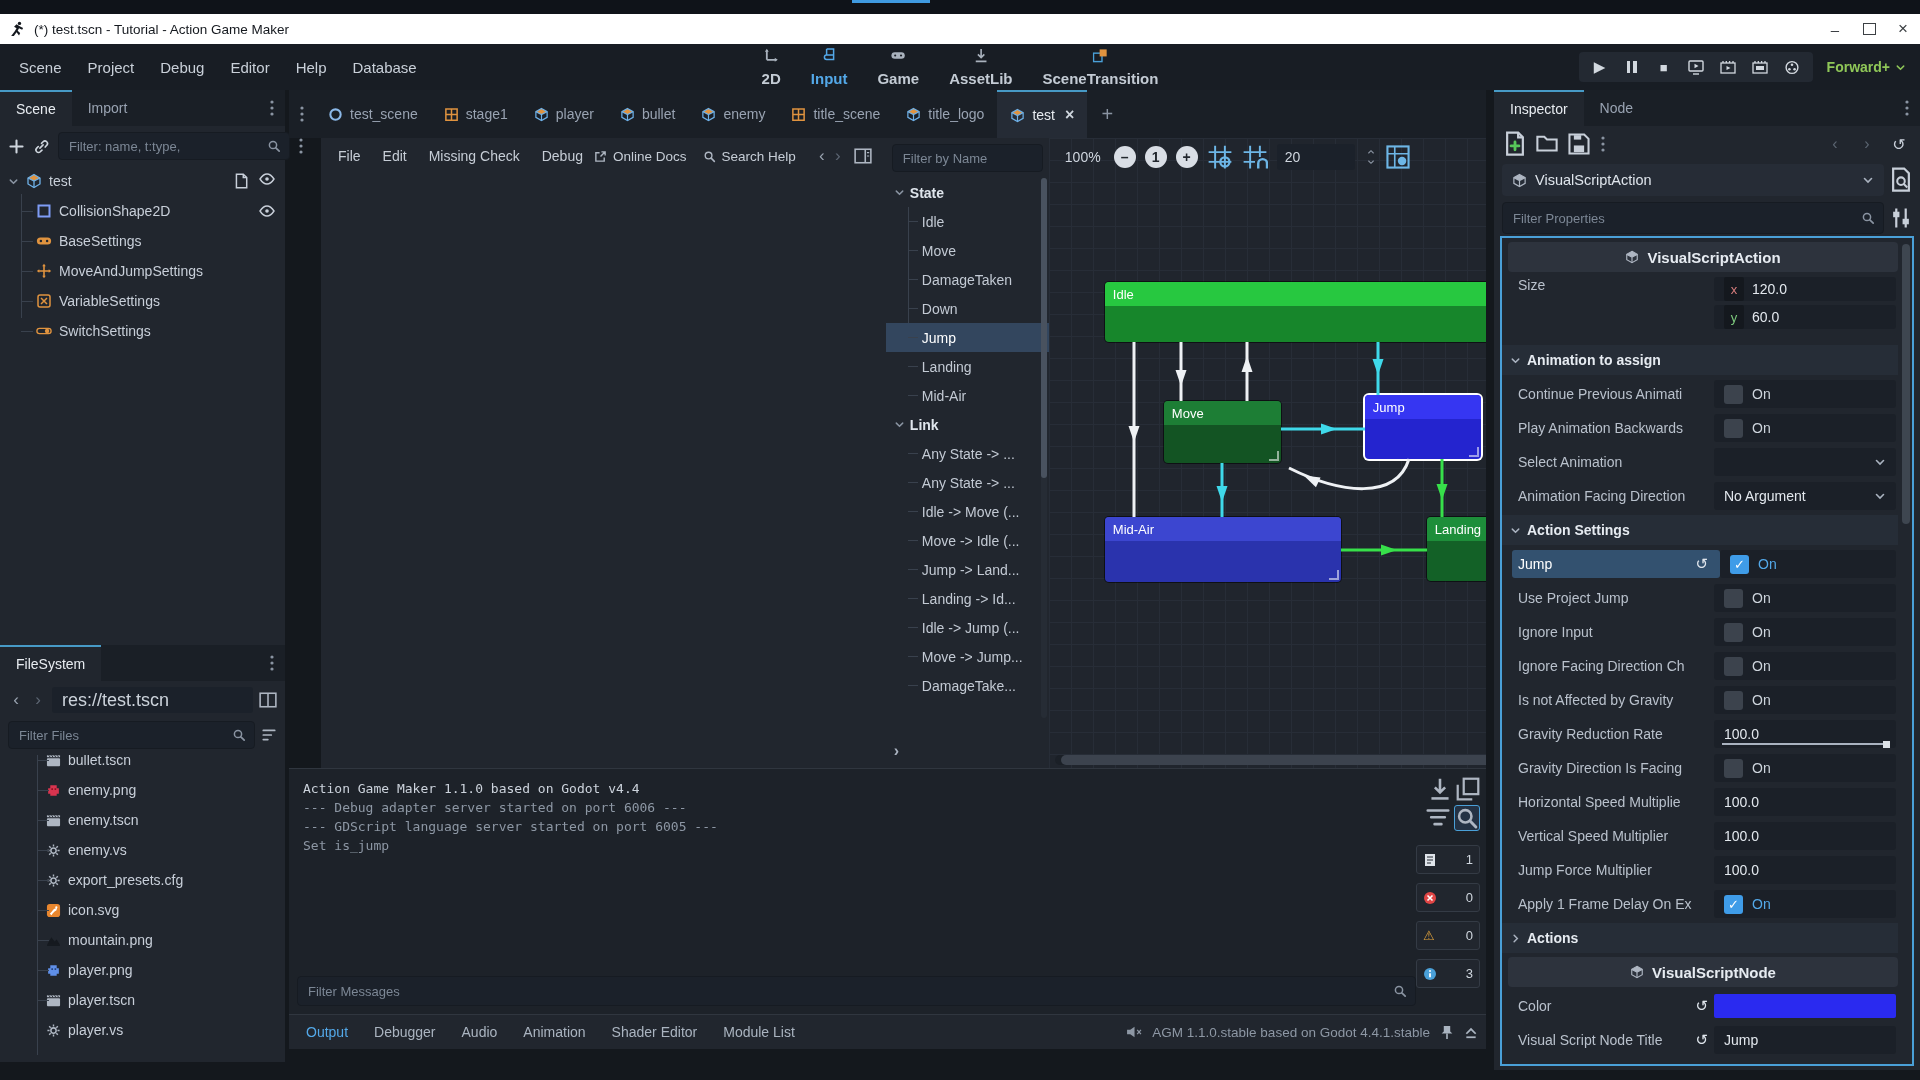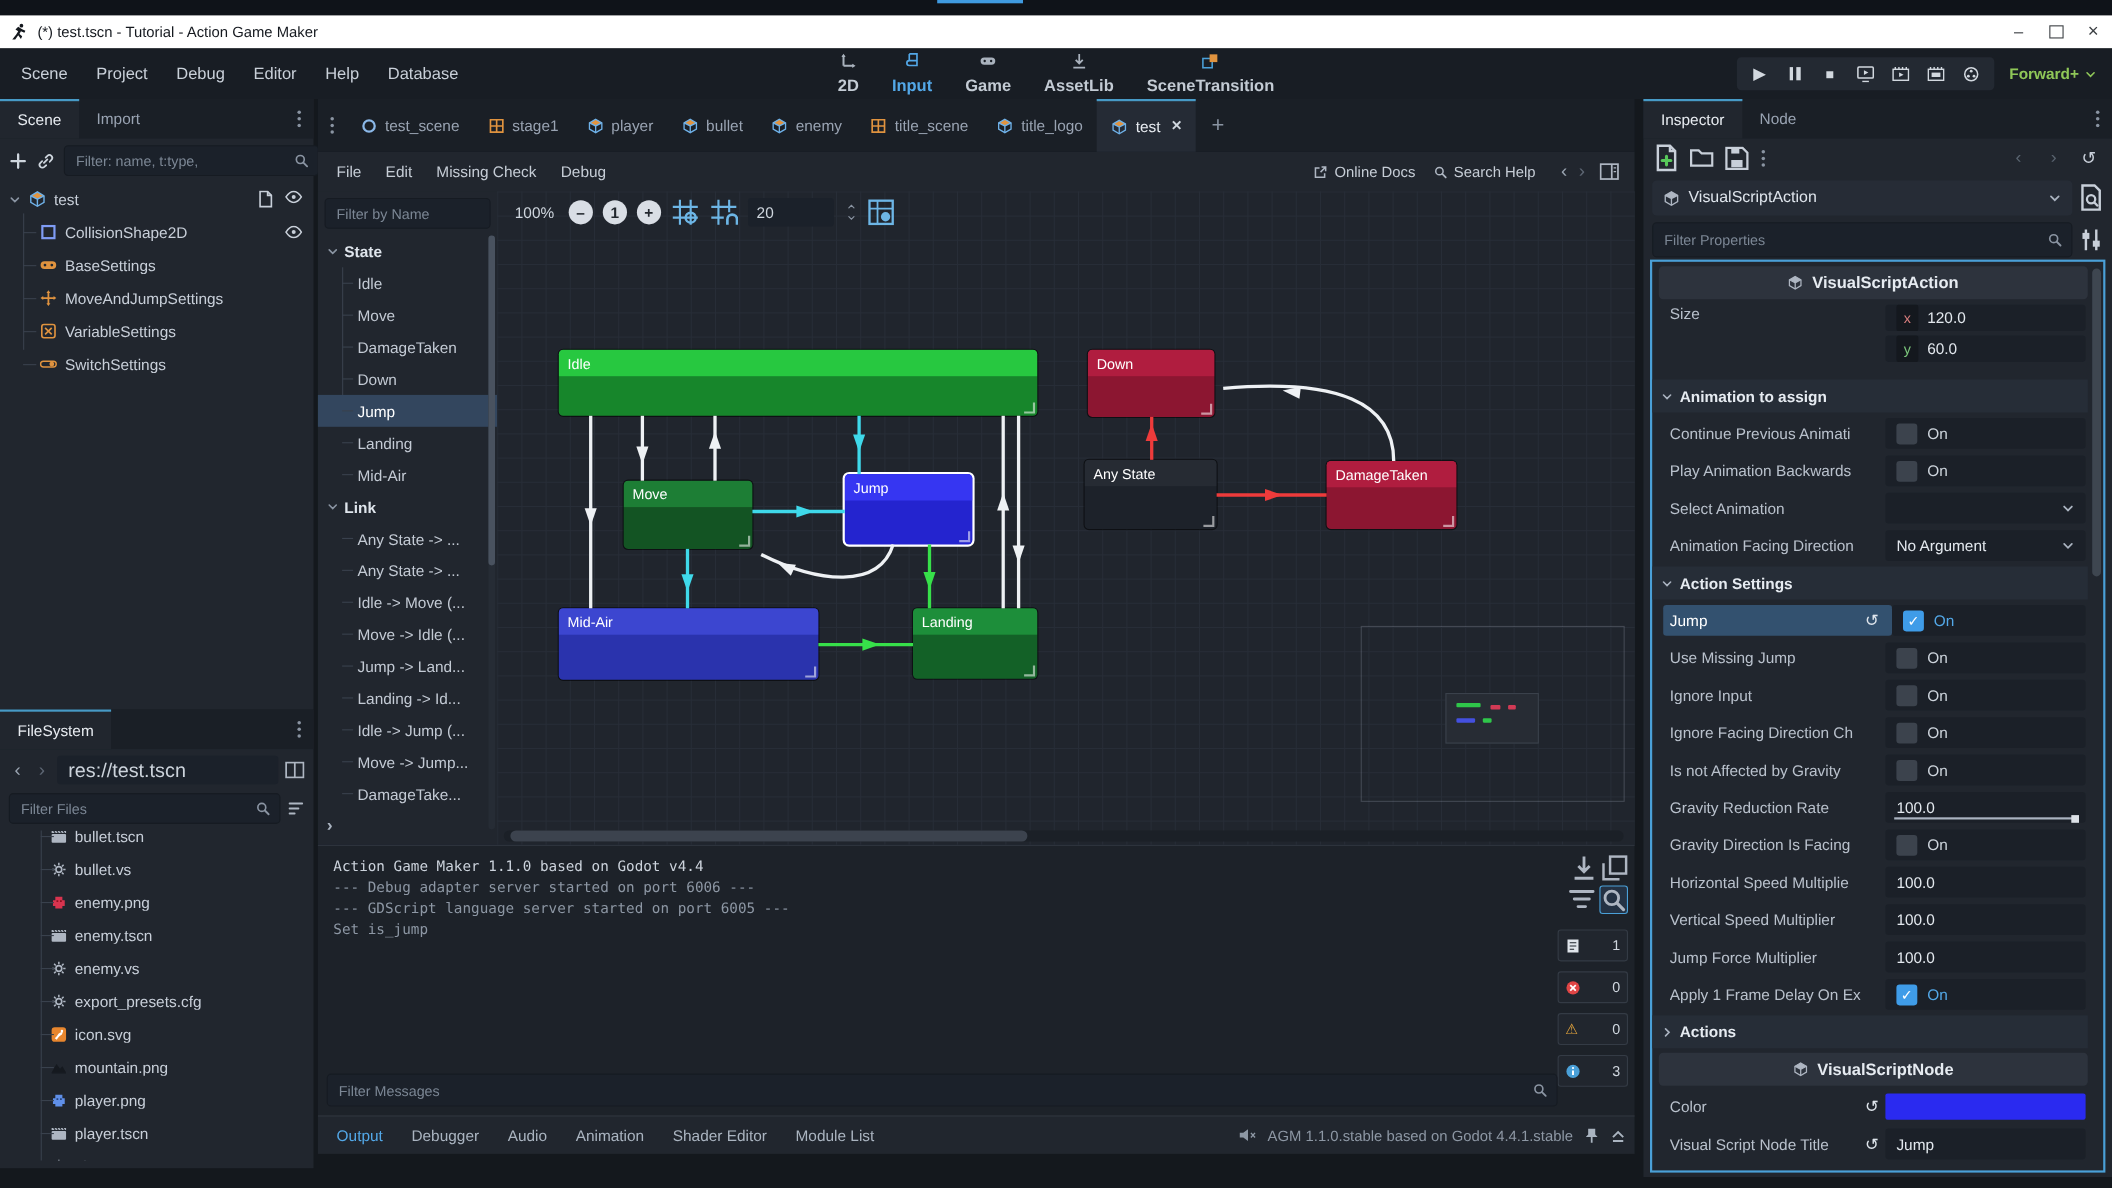--- a/index.html
+++ b/index.html
@@ -51,21 +51,21 @@
     font-size:18px;color:#ccd3db;}
   .navarr{color:#9aa4b1;font-size:17px;width:16px;text-align:center;}
   #fs-list{overflow:hidden;position:relative;height:300px;}
   
   #main{left:289px;top:90px;width:1197px;height:957px;}
   #scene-tabbar{height:48px;background:#1a1f26;display:flex;align-items:stretch;}
   .stab{display:flex;align-items:center;gap:7px;padding:0 13px;font-size:14px;color:#99a3b2;}
   .stab.active{background:#252b35;border-top:2px solid #479ac6;color:#e8ecf1;}
   .stab .close{color:#cfd6de;font-size:16px;margin-left:3px;font-weight:bold;}
   #newtab{width:40px;display:flex;align-items:center;justify-content:center;color:#8a94a2;font-size:20px;}
-  #script-frame{height:630px;background:#21262e;display:flex;flex-direction:column;}
+  #script-frame{height:630px;background:#21262e;display:flex;flex-direction:row;margin-left:32px;}
   #script-menus{height:36px;display:flex;align-items:center;padding:0 6px;flex:none;}
   .smenu{font-size:14px;color:#c6cdd6;padding:0 11px;}
   #script-links{margin-left:auto;display:flex;align-items:center;gap:16px;padding-right:10px;}
   .slink{display:flex;gap:6px;align-items:center;font-size:13.5px;color:#c6cdd6;}
   #script-body{flex:1;display:flex;min-height:0;}
   #state-panel{width:163px;flex:none;position:relative;background:#21262e;padding-top:6px;}
   #state-list{margin-top:6px;position:relative;}
   .sl-row{height:29px;display:flex;align-items:center;font-size:14px;color:#c3cad4;position:relative;}
   .sl-row.hdr{font-weight:bold;color:#dfe5ec;gap:5px;padding-left:8px;}
   .sl-row.item{padding-left:36px;}
@@ -468,30 +468,20 @@
             <path d="M1 1.5h14v2H1Z" fill="#aeb6c2"></path>
             <rect x="1" y="4.5" width="14" height="8.5" rx="1" fill="#aeb6c2"></rect>
             <path d="M3 1.5 4.5 3.5M6 1.5 7.5 3.5M9 1.5l1.5 2M12 1.5l1.5 2" stroke="#21262e" stroke-width="1"></path>
           </svg>
         </span>
         <span class="lbl">bullet.tscn</span>
       </div>
       <div class="tree-row" style="padding-left: 46px;">
         <div class="guide-h" style="left: 37px; top: 15px;"></div>
         <span class="icon" style="width: 15px; height: 15px;">
-          <svg viewBox="0 0 16 16">
-            <circle cx="8" cy="8" r="2.8" fill="none" stroke="#aeb6c2" stroke-width="1.6"></circle>
-            <path d="M8 1.5v2.3M8 12.2v2.3M1.5 8h2.3M12.2 8h2.3M3.4 3.4l1.6 1.6M11 11l1.6 1.6M12.6 3.4 11 5M5 11l-1.6 1.6" stroke="#aeb6c2" stroke-width="1.5"></path>
-          </svg>
-        </span>
-        <span class="lbl">bullet.vs</span>
-      </div>
-      <div class="tree-row" style="padding-left: 46px;">
-        <div class="guide-h" style="left: 37px; top: 15px;"></div>
-        <span class="icon" style="width: 15px; height: 15px;">
           <svg viewBox="0 0 14 14">
             <path d="M4 2h6v3h2v5h-2v2H4v-2H2V5h2Z" fill="#d8344f"></path>
             <path d="M5 5h1.5v1.5H5ZM8 5h1.5v1.5H8Z" fill="#8c1020"></path>
           </svg>
         </span>
         <span class="lbl">enemy.png</span>
       </div>
       <div class="tree-row" style="padding-left: 46px;">
         <div class="guide-h" style="left: 37px; top: 15px;"></div>
         <span class="icon" style="width: 15px; height: 15px;">
@@ -1217,21 +1207,21 @@
           </div>
           <div class="pval">
             <div class="vcell" style="background: rgb(27, 32, 40);">
               <span class="checkbox on">✓</span>
               <span class="ontext on">On</span>
             </div>
           </div>
         </div>
         <div class="prow">
           <div class="plabel">
-            <span class="txt">Use Missing Jump</span>
+            <span class="txt">Use Project Jump</span>
           </div>
           <div class="pval">
             <div class="vcell" style="background: rgb(27, 32, 40);">
               <span class="checkbox"></span>
               <span class="ontext">On</span>
             </div>
           </div>
         </div>
         <div class="prow">
           <div class="plabel">

